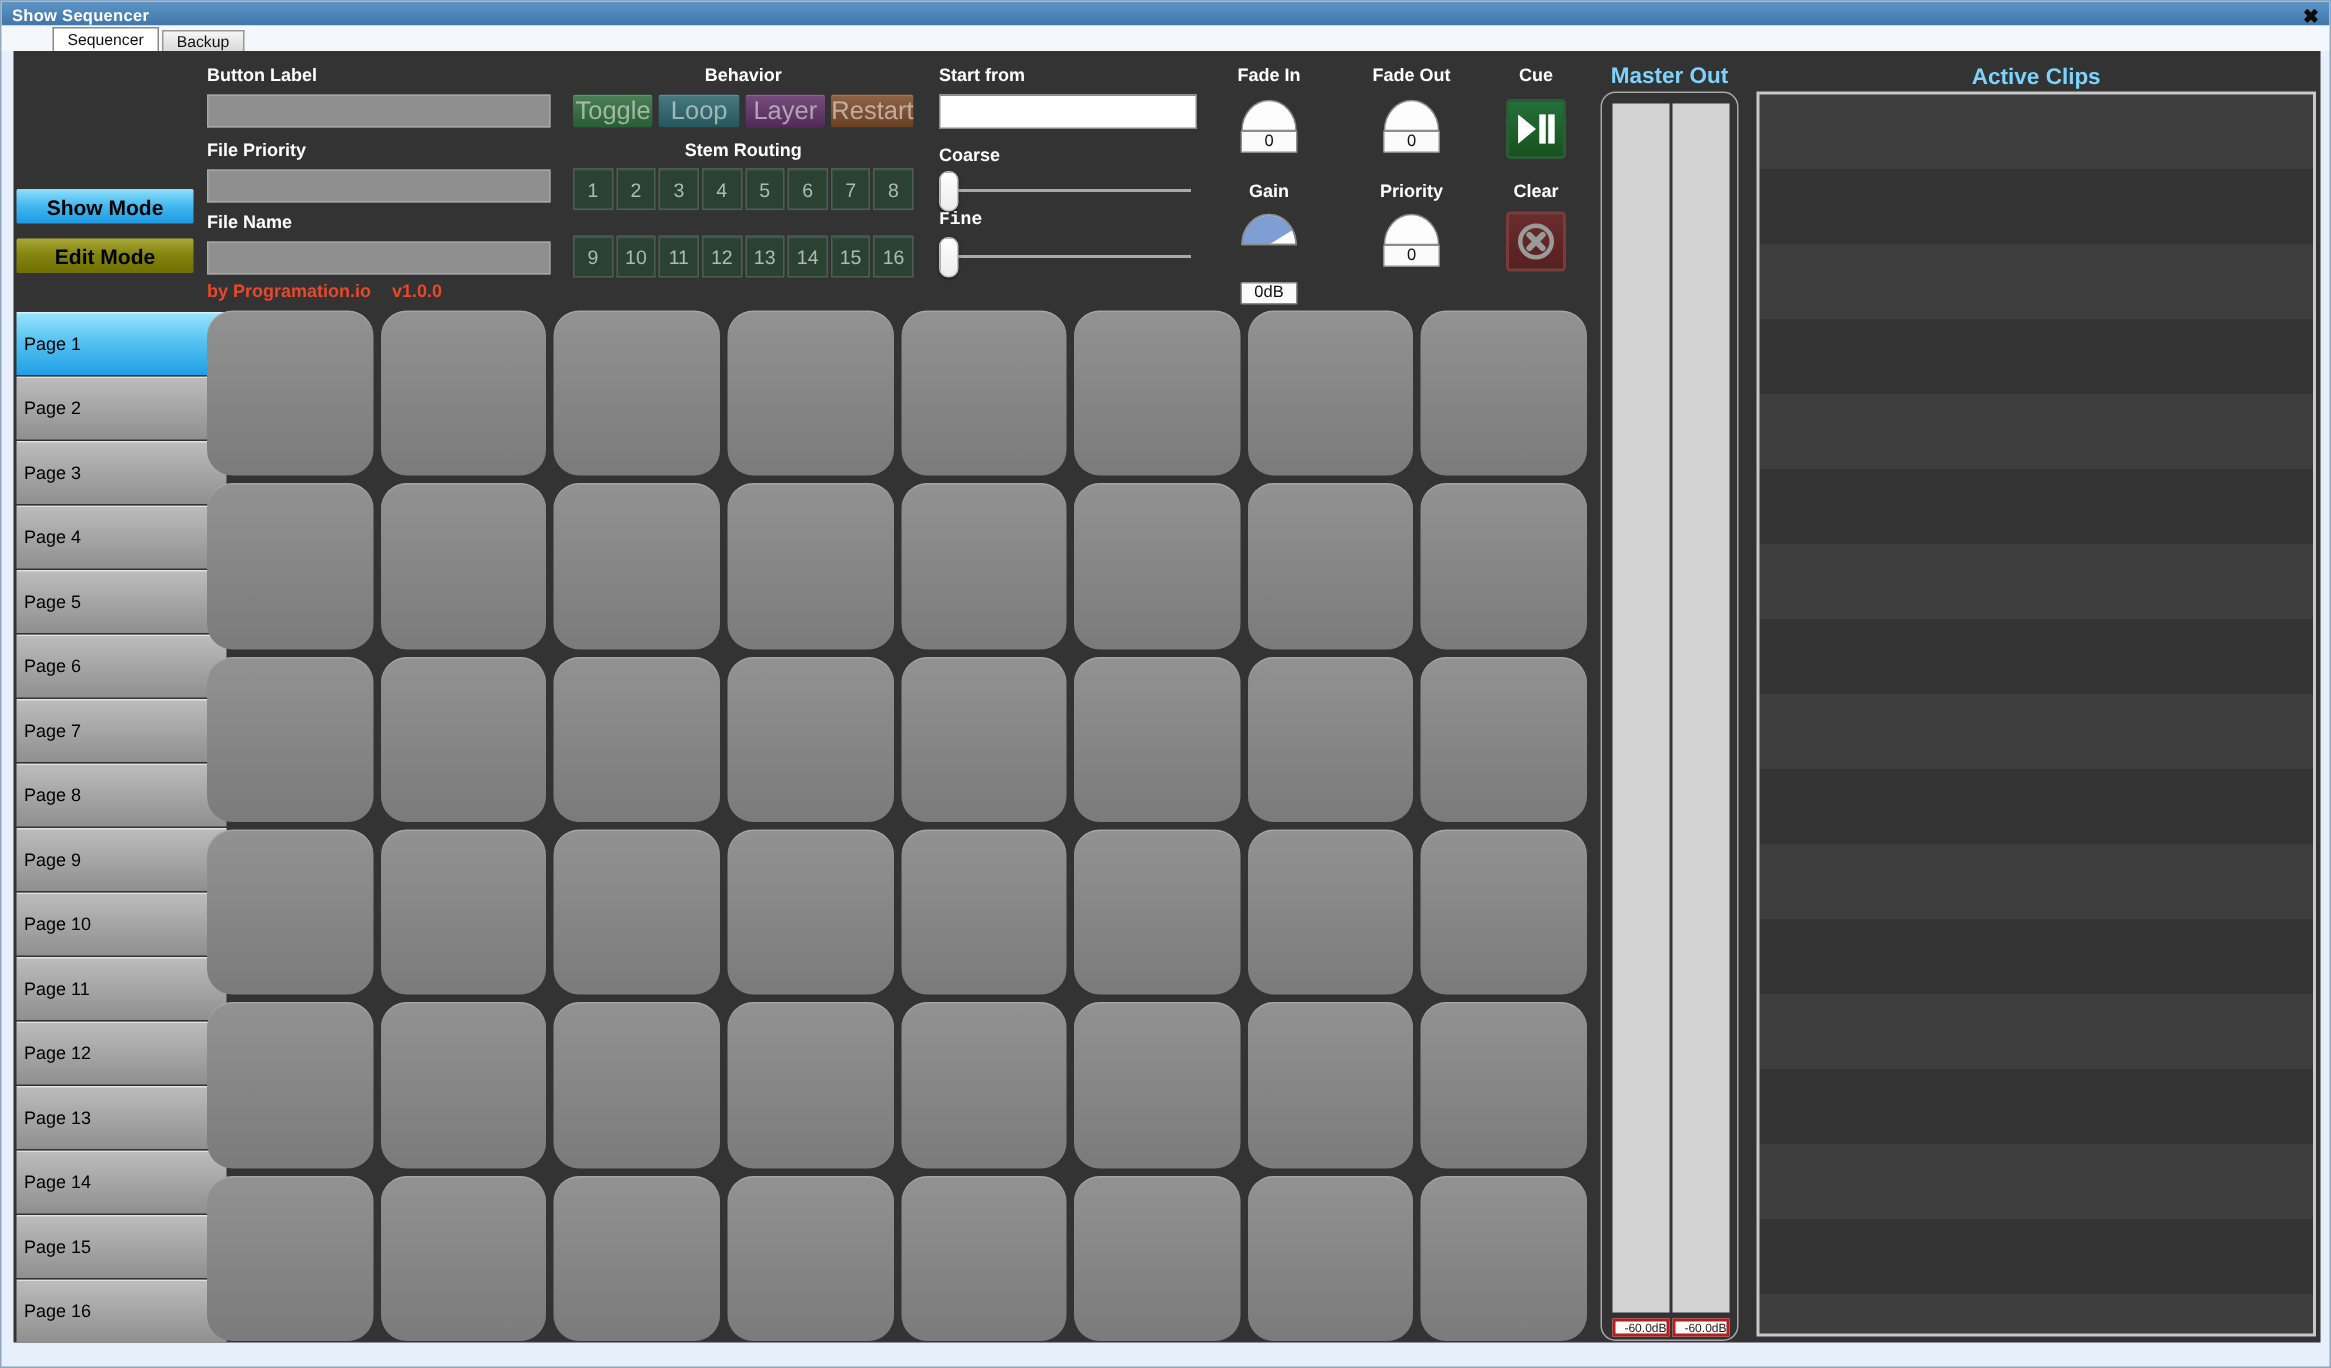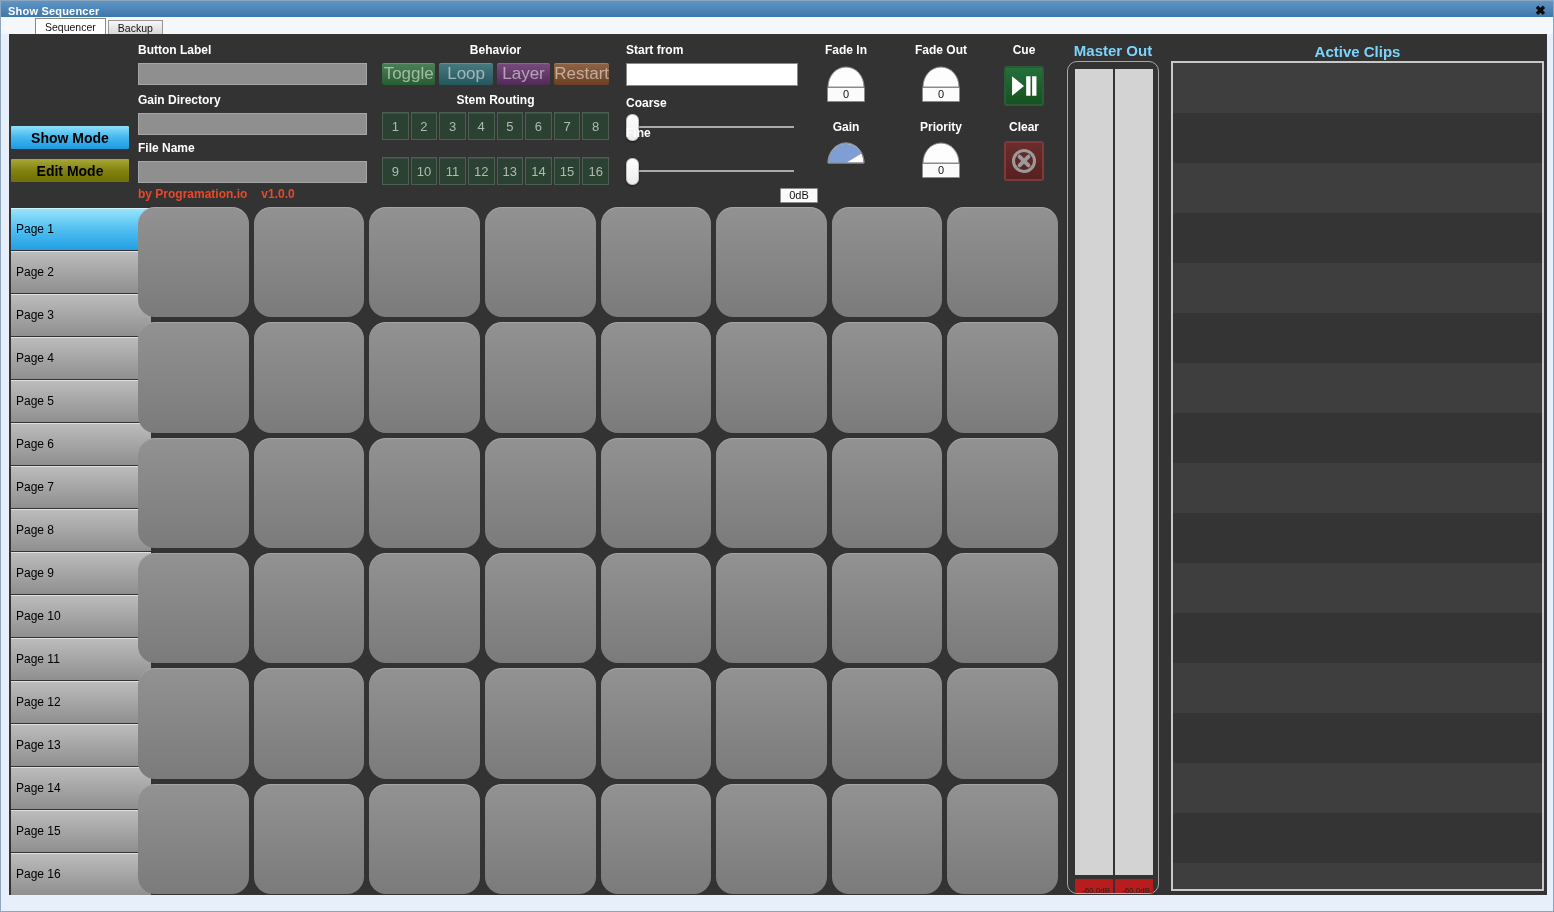--- a/index.html
+++ b/index.html
@@ -129,21 +129,21 @@
   
   .master-box{
     position:absolute;left:1058px;top:27px;width:92px;height:833px;
     border:1px solid #a8a8a8;border-radius:10px;
   }
   .meter-bar{position:absolute;top:7px;width:38px;height:806px;background:#d3d3d3;}
   .meter-bar.b1{left:7px;}
   .meter-bar.b2{left:47px;}
   .meter-val{
     position:absolute;top:817px;width:38px;height:12px;
-    background:#fafafa;border:7px solid #b91c1c;
+    background:#fafafa;border:2px solid #b91c1c;
     font-size:8px;color:#222;text-align:right;line-height:10px;
   }
   .meter-val.b1{left:7px;}
   .meter-val.b2{left:47px;}
   
   .clips-panel{
     position:absolute;left:1162px;top:27px;width:373px;height:830px;
     border:2px solid #c8c8c8;
     background:repeating-linear-gradient(180deg,#3e3e3e 0 50px,#343434 50px 100px);
   }
@@ -182,21 +182,21 @@
         <div class="page-btn">Page 11</div>
         <div class="page-btn">Page 12</div>
         <div class="page-btn">Page 13</div>
         <div class="page-btn">Page 14</div>
         <div class="page-btn">Page 15</div>
         <div class="page-btn">Page 16</div>
       </div>
 
     <div class="lbl" style="left:129px;top:9px;">Button Label</div>
     <input class="ginput" style="left: 129px; top: 29px;" value="">
-    <div class="lbl" style="left:129px;top:59px;">Gain Directory</div>
+    <div class="lbl" style="left:129px;top:59px;">File Priority</div>
     <input class="ginput" style="left: 129px; top: 79px;" value="">
     <div class="lbl" style="left:129px;top:107px;">File Name</div>
     <input class="ginput" style="left: 129px; top: 127px;" value="">
     <div class="credit">
       <span>by Programation.io</span><span class="ver">v1.0.0</span>
     </div>
 
     <div class="lbl center" style="left:373px;top:9px;width:227px;">Behavior</div>
     <div class="beh-row">
         <div class="beh-btn" style="background: linear-gradient(rgba(255, 255, 255, 0.14), rgba(0, 0, 0, 0.14)), rgb(46, 107, 58);">Toggle</div>
@@ -227,21 +227,21 @@
         <div class="stem-btn">16</div>
       </div>
 
     <div class="lbl" style="left:617px;top:9px;">Start from</div>
     <input class="winput" style="left: 617px; top: 29px;" value="">
     <div class="lbl" style="left:617px;top:62px;">Coarse</div>
     <div class="slider" style="top:80px;">
       <div class="track"></div>
       <div class="thumb"></div>
     </div>
-    <div class="lbl" style="left:617px;top:92px;">Fine</div>
+    <div class="lbl" style="left:617px;top:105px;font-family:Liberation Mono, monospace;">Fine</div>
     <div class="slider" style="top:124px;">
       <div class="track"></div>
       <div class="thumb"></div>
     </div>
 
     <div class="lbl center" style="left:799px;top:9px;width:76px;">Fade In</div>
     <svg class="knob-dome" style="left:818px;top:32px;" viewBox="0 0 38 22">
       <path d="M1,21 A18,20 0 0 1 37,21 Z" fill="#fdfdfd" stroke="#8a8a8a" stroke-width="1"></path>
     </svg>
     <div class="knob-box" style="left:818px;top:54px;">0</div>
@@ -260,21 +260,21 @@
         <rect x="19.5" y="3" width="4" height="18" fill="#fff"></rect>
       </svg>
     </div>
 
     <div class="lbl center" style="left:799px;top:86px;width:76px;">Gain</div>
     <svg class="knob-dome" style="left:818px;top:108px;" viewBox="0 0 38 22">
       <path d="M1,21 A18,20 0 0 1 37,21 Z" fill="#fdfdfd" stroke="#8a8a8a" stroke-width="1"></path>
       <path d="M19,21 L1,21 A18,20 0 0 1 34.5,11.5 Z" fill="#7f9fd4"></path>
       <path d="M1,21 A18,20 0 0 1 37,21 Z" fill="none" stroke="#8a8a8a" stroke-width="1"></path>
     </svg>
-    <div class="knob-box" style="left:771px;top:130px;margin-top:24px;">0dB</div>
+    <div class="knob-box" style="left:818px;top:130px;margin-top:24px;">0dB</div>
 
     <div class="lbl center" style="left:894px;top:86px;width:76px;">Priority</div>
     <svg class="knob-dome" style="left:913px;top:108px;" viewBox="0 0 38 22">
       <path d="M1,21 A18,20 0 0 1 37,21 Z" fill="#fdfdfd" stroke="#8a8a8a" stroke-width="1"></path>
     </svg>
     <div class="knob-box" style="left:913px;top:130px;">0</div>
 
     <div class="lbl center" style="left:977px;top:86px;width:76px;">Clear</div>
     <div class="clear-btn">
       <svg width="28" height="28" viewBox="0 0 24 24">

